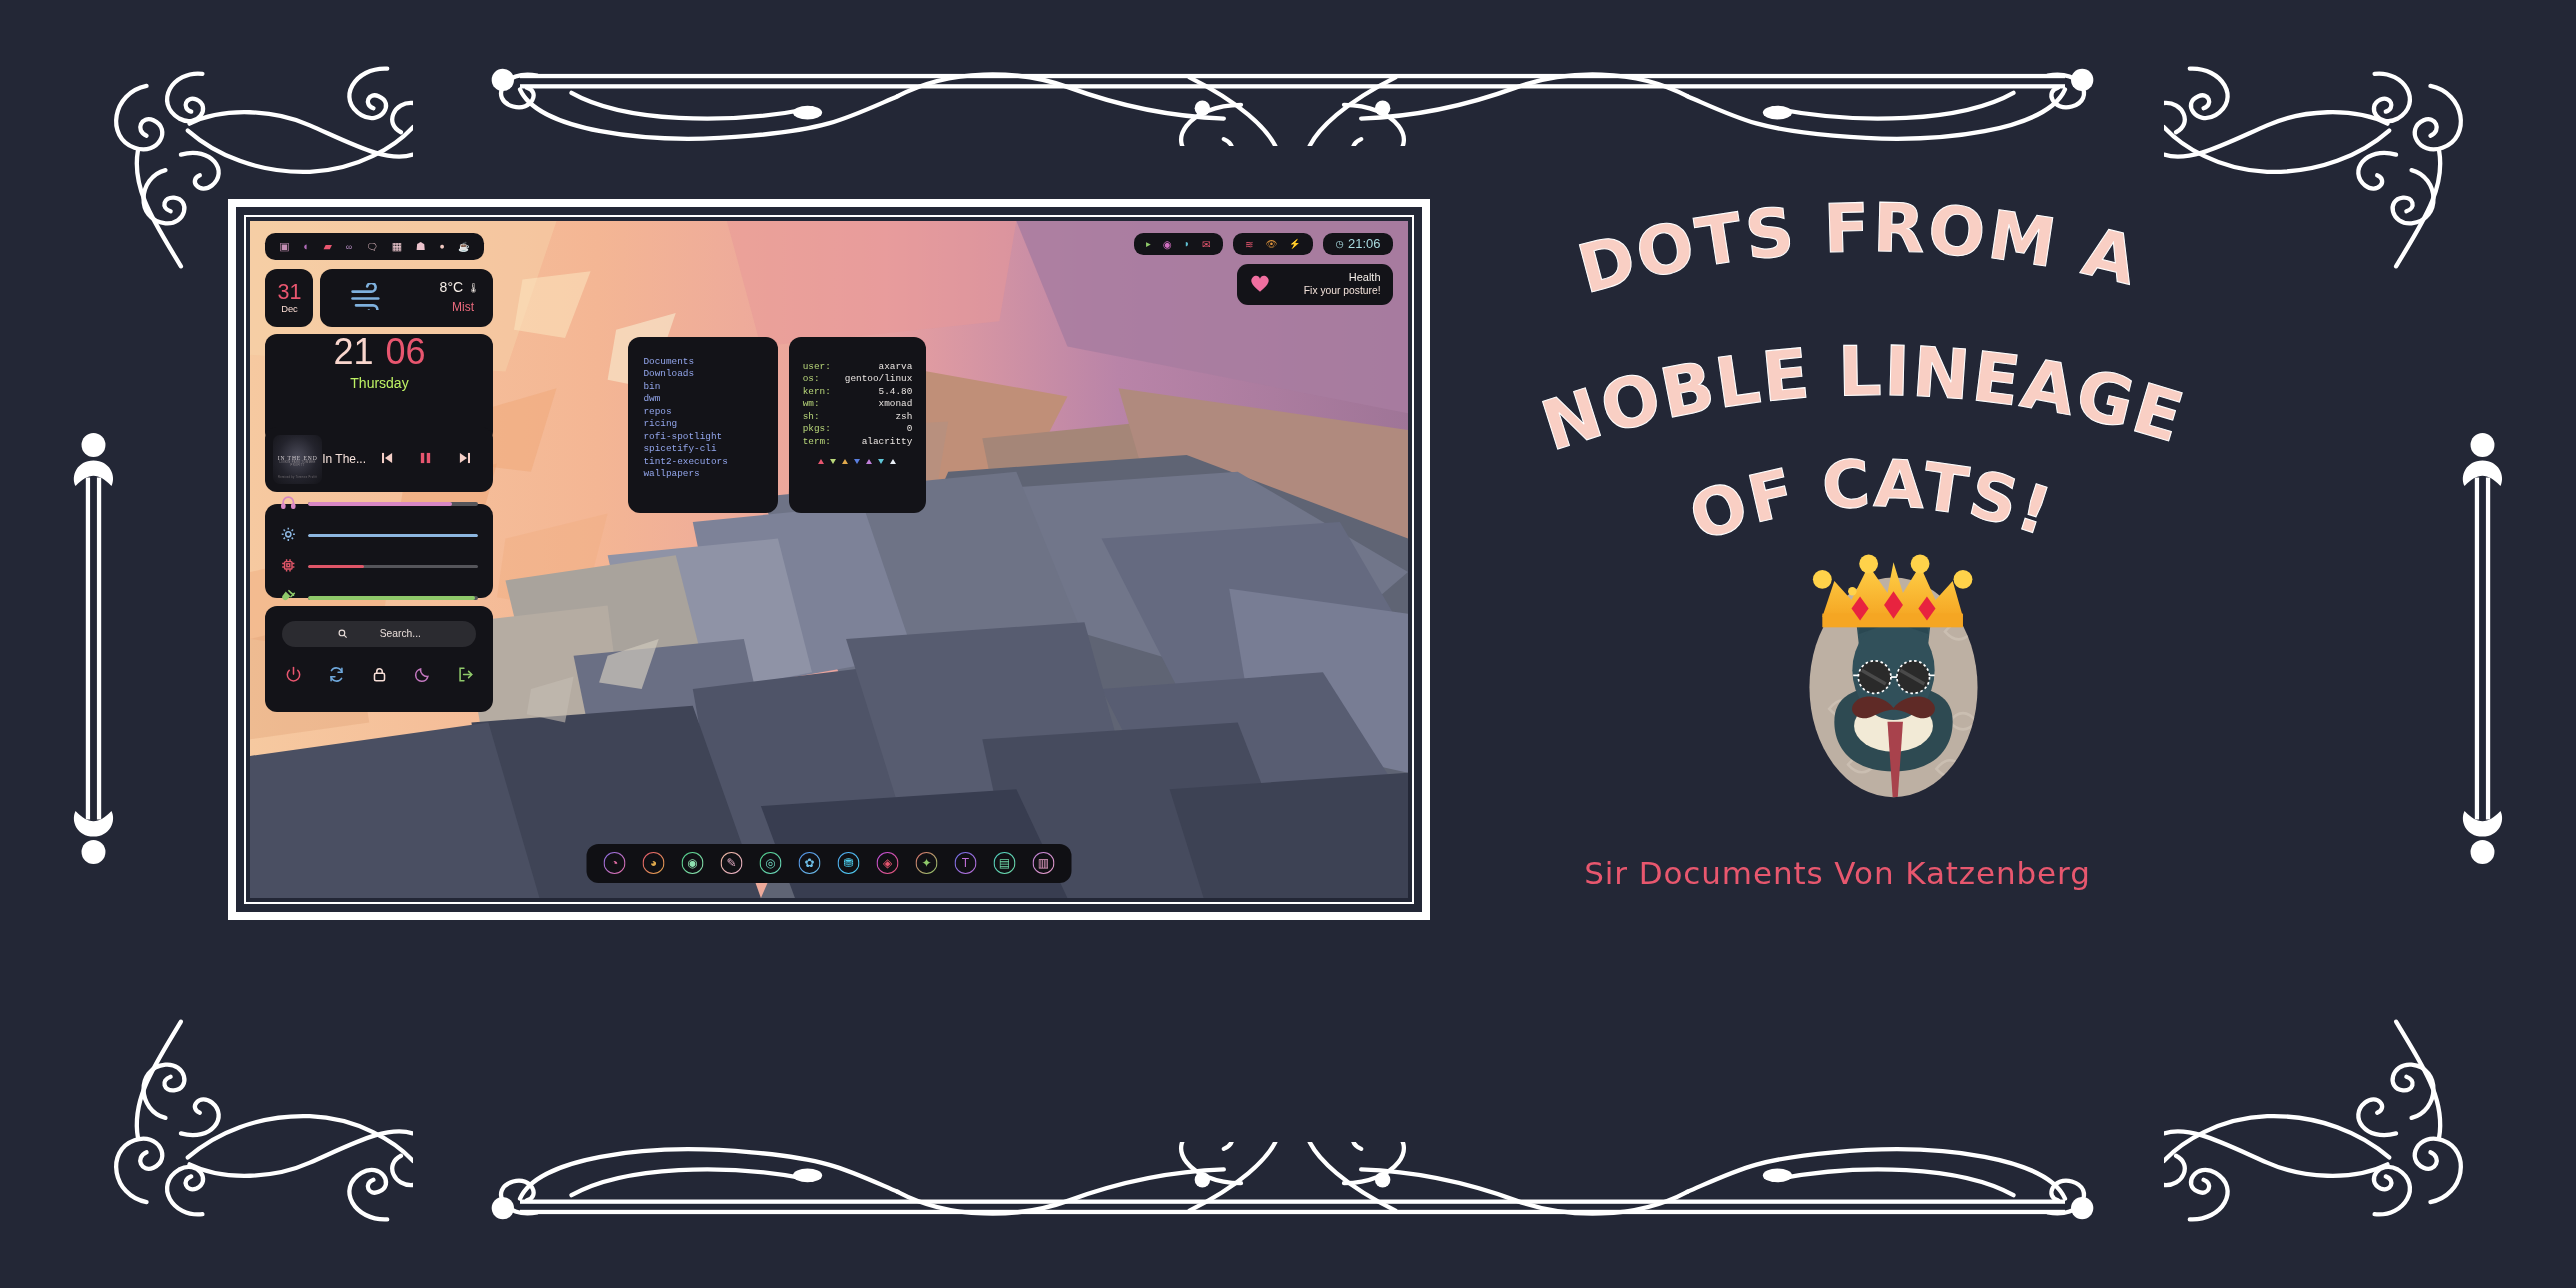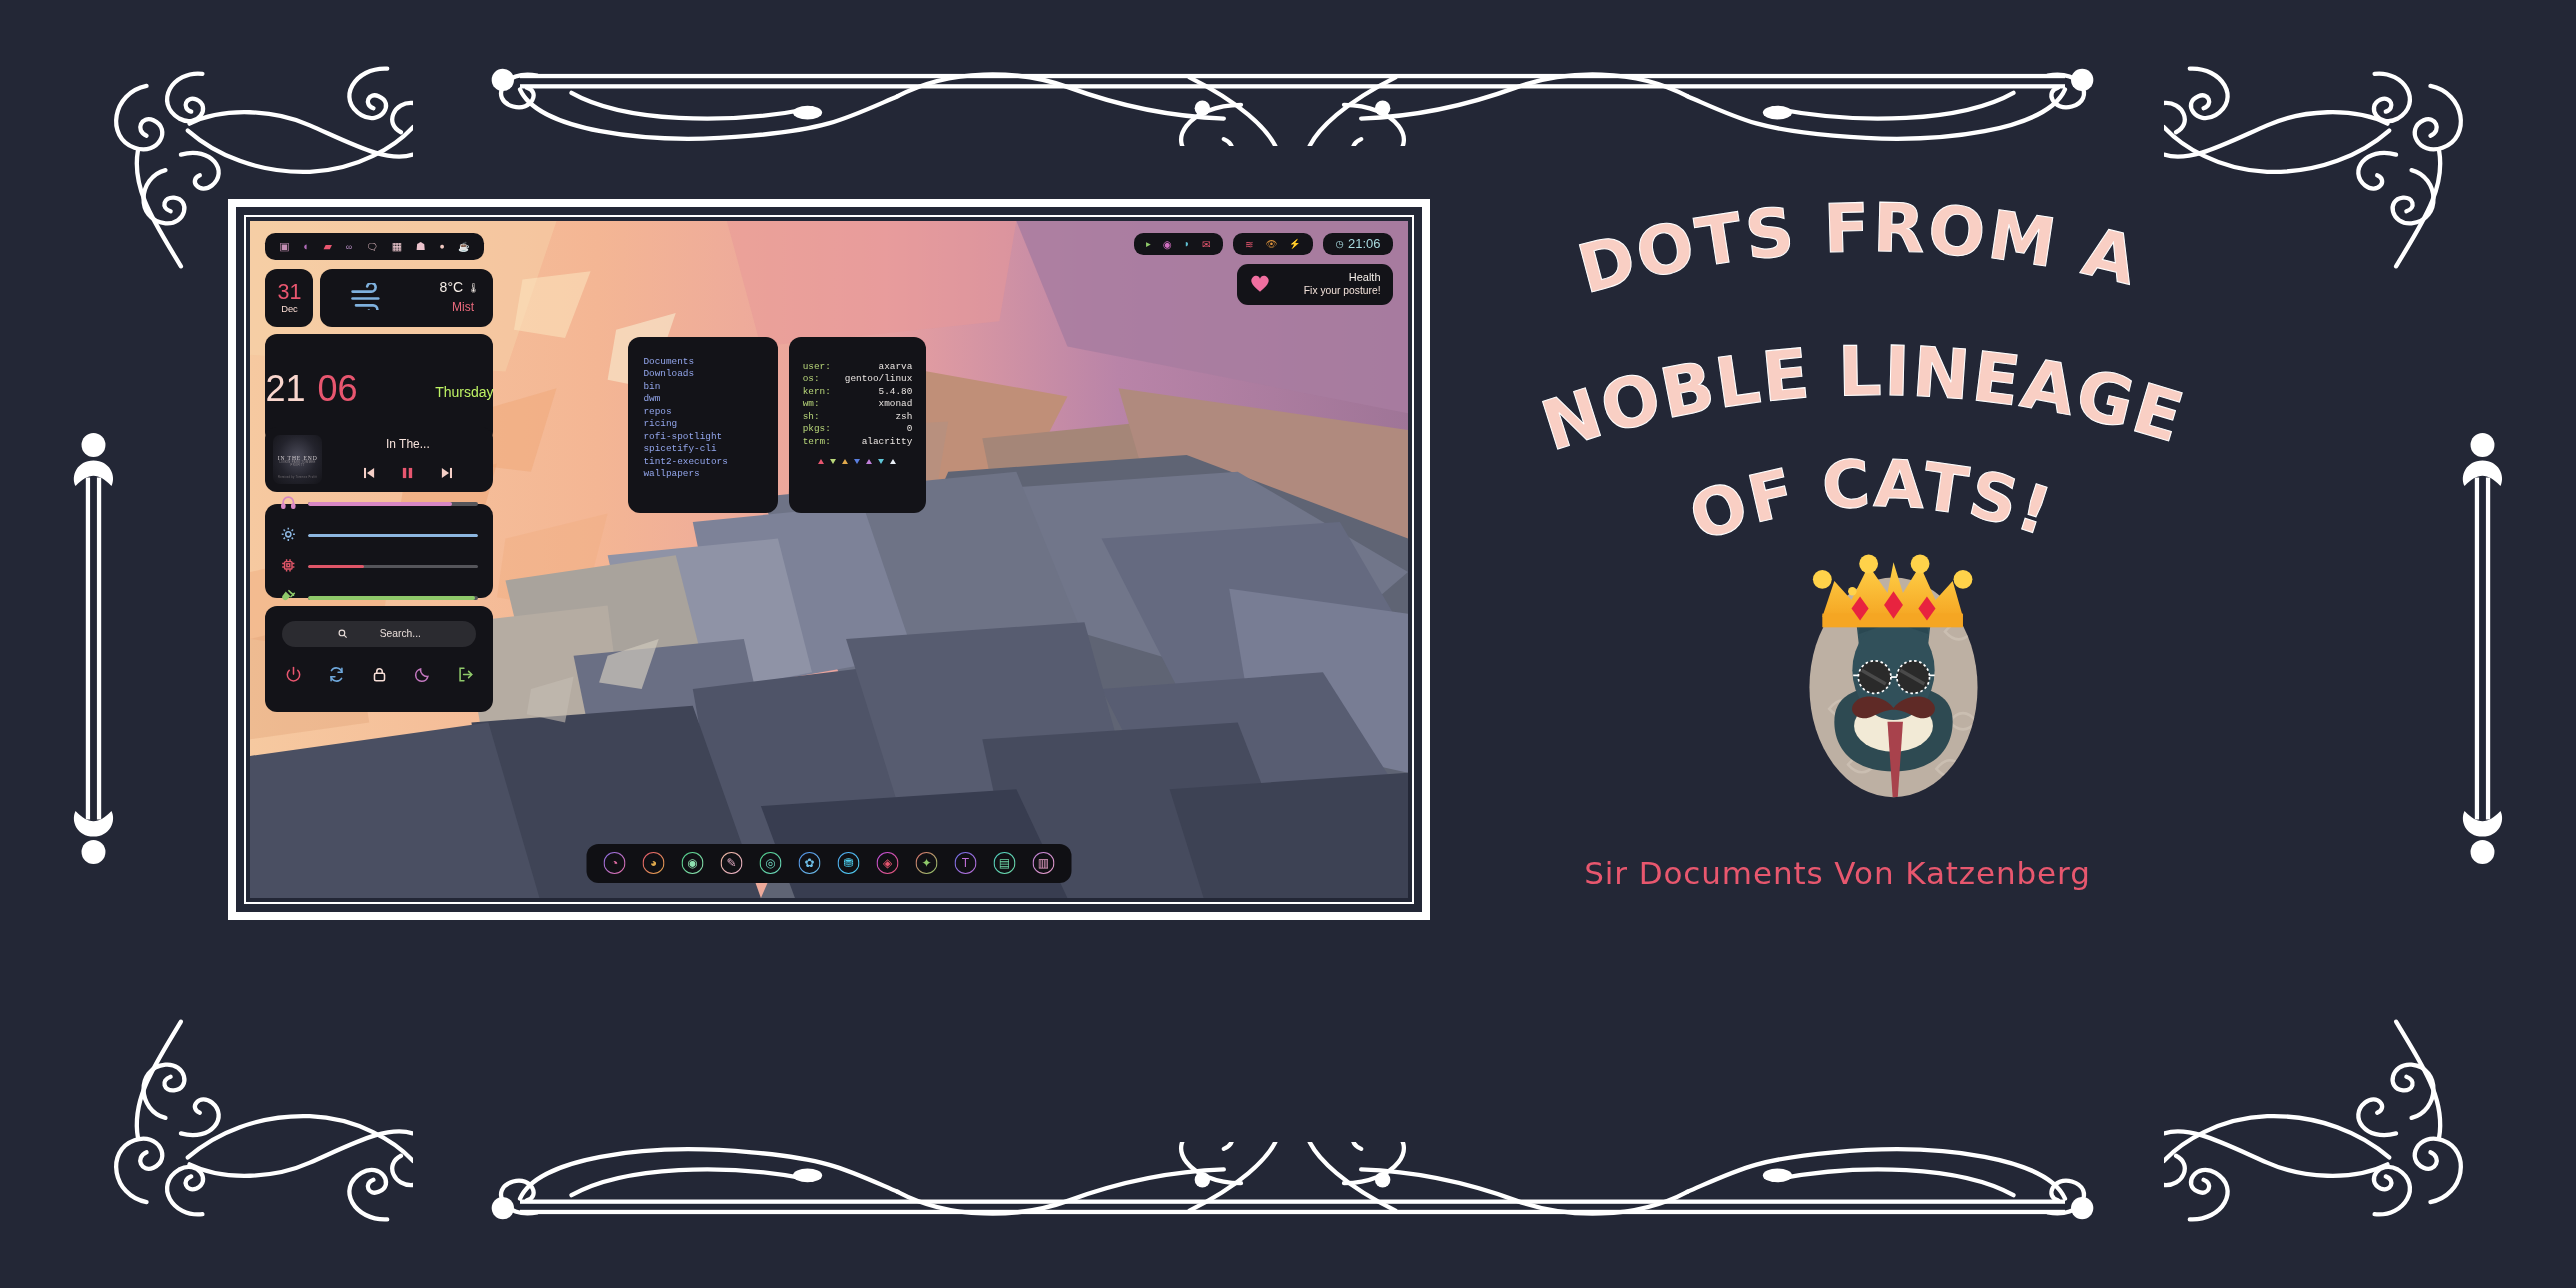--- a/index.html
+++ b/index.html
@@ -58,38 +58,38 @@
   #date-mon { font-size: 9.4px; color: #f7d9d1; line-height: 1; }
 
   #weathercard { left: 70px; top: 48px; width: 173px; height: 58px; }
   #wind-ico { position: absolute; left: 29px; top: 13.7px; }
   #temp-row { position: absolute; right: 13.7px; top: 10.3px; display: flex; align-items: center; gap: 4.3px; }
   #temp-val { font-size: 14px; color: #f7efe9; }
   #weather-desc { position: absolute; right: 19px; top: 31px; font-size: 12px; color: #ea6a7c; }
 
   
   #clockcard { left: 15.5px; top: 113px; width: 228px; height: 110px;
-    display: flex; flex-direction: row; align-items: center; justify-content: space-between; }
+    display: flex; flex-direction: column; align-items: center; justify-content: flex-start; }
   #clock-row { display: flex; gap: 12px; align-items: baseline; }
   #clock-h { font-size: 36px; color: #f9d6cd; line-height: 1; }
   #clock-m { font-size: 36px; color: #e8566f; line-height: 1; }
   #clock-day { font-size: 14px; color: #bef264; margin-top: 5.2px; }
 
   
   #musiccard { left: 15.5px; top: 206px; width: 228px; height: 65px; display: flex; align-items: center; }
   #album { width: 49px; height: 49px; margin-left: 7.7px; border-radius: 6.9px;
     background: radial-gradient(ellipse at 50% 45%, #4a4a58 0%, #23232c 55%, #141419 100%);
     position: relative; overflow: hidden; flex: none; }
   #album-t { position: absolute; left: 0; right: 0; top: 40%; text-align: center;
     font-size: 5.6px; letter-spacing: 0.9px; color: #cfc9cc; font-family: "Liberation Serif", serif; }
   #album-s { position: absolute; left: 0; right: 0; top: 53%; text-align: center;
     font-size: 2.7px; letter-spacing: 0.4px; color: #8d888c; }
   #album-b { position: absolute; left: 0; right: 0; bottom: 5.2px; text-align: center;
     font-size: 2.6px; letter-spacing: 0.3px; color: #6e6a6e; }
-  #music-right { flex: 1; display: flex; flex-direction: column; align-items: center; gap: 16px; }
+  #music-right { flex: 1; display: flex; align-items: center; gap: 16px; }
   #song { font-size: 12px; color: #f7e3dc; }
   #mctrl { display: flex; gap: 27.5px; align-items: center; }
   .mbtn { line-height: 1; display: block; }
 
   
   #sliderscard { left: 15.5px; top: 283px; width: 228px; height: 94px;
     display: flex; flex-direction: column; justify-content: center; gap: 13.7px; padding: 0 15.5px; }
   .srow { display: flex; align-items: center; gap: 12px; }
   .strack { flex: 1; height: 3.4px; border-radius: 2.6px; background: #55555a; position: relative; overflow: hidden; }
   .sfill { position: absolute; left: 0; top: 0; bottom: 0; border-radius: 2.6px; }

